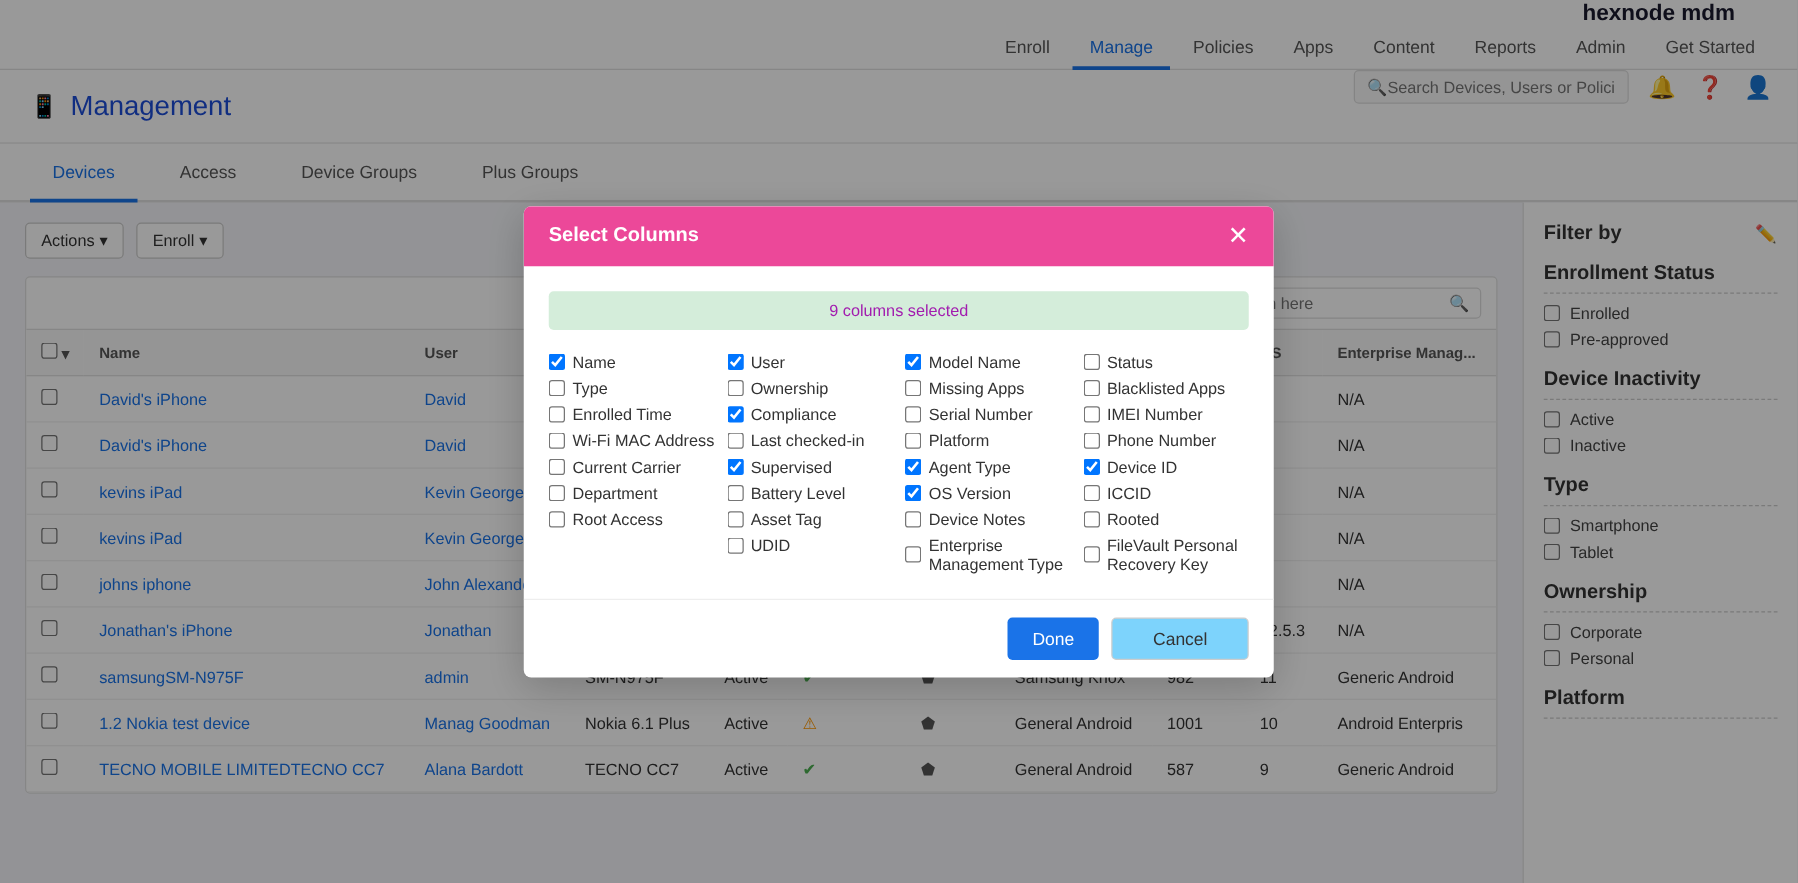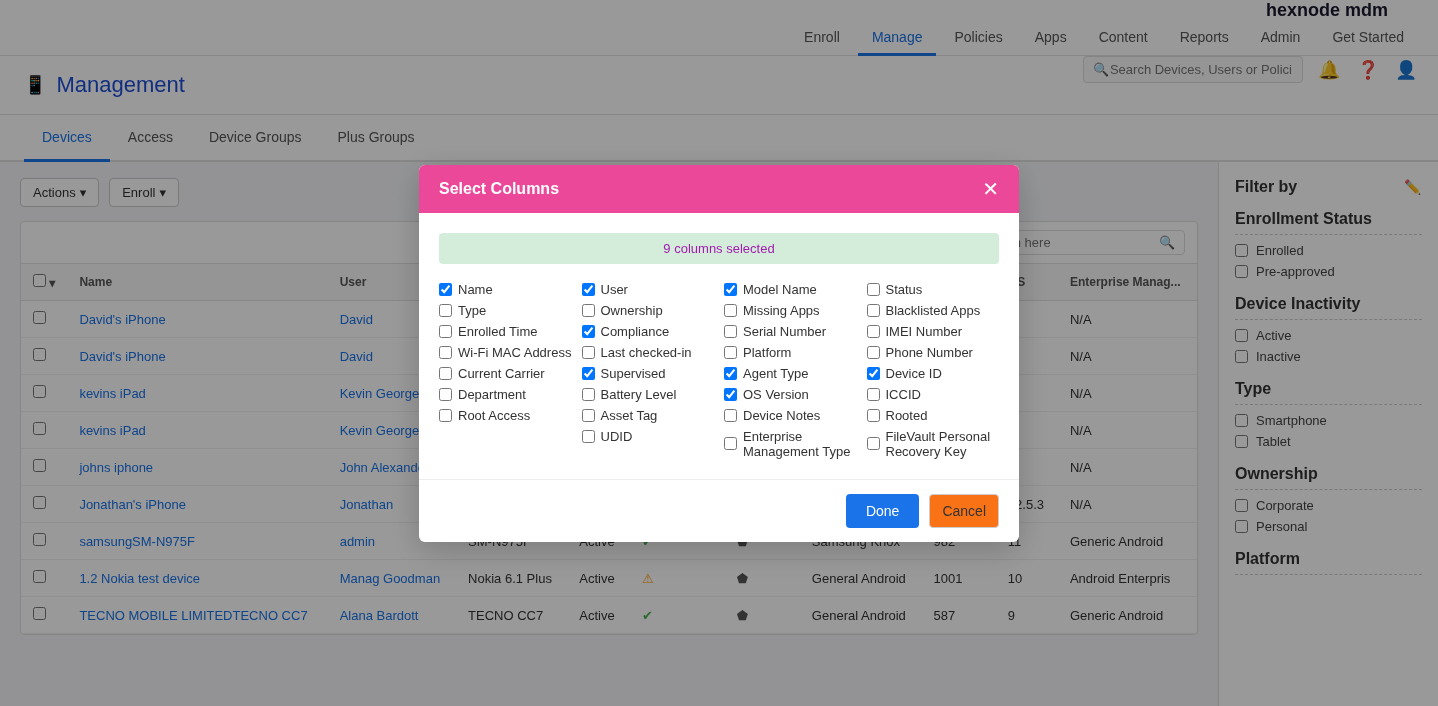--- a/index.html
+++ b/index.html
@@ -15,21 +15,21 @@
     .search-bar { display: flex; align-items: center; border: 1px solid #ddd; border-radius: 4px; padding: 5px 10px; background: #f9f9f9; width: 220px; }
     .search-bar input { border: none; background: transparent; outline: none; font-size: 13px; color: #666; width: 100%; }
     .nav-icon { font-size: 18px; color: #666; cursor: pointer; }
 
     
     .page-header { background: #fff; padding: 16px 24px; border-bottom: 1px solid #e0e0e0; display: flex; align-items: center; gap: 10px; }
     .page-header-icon { color: #555; font-size: 18px; }
     .page-title { font-size: 22px; font-weight: 400; color: #1d4ed8; }
 
     
-    .tabs-bar { background: #fff; padding: 0 24px; border-bottom: 2px solid #e0e0e0; display: flex; gap: 0; }
+    .tabs-bar { background: #fff; padding: 0 24px; border-bottom: 2px solid #e0e0e0; display: flex; gap: 16px; }
     .tab { padding: 14px 18px; cursor: pointer; font-size: 14px; color: #555; border-bottom: 3px solid transparent; margin-bottom: -2px; }
     .tab.active { color: #1a73e8; border-bottom: 3px solid #1a73e8; font-weight: 500; }
 
     
     .main-content { display: flex; min-height: calc(100vh - 56px - 60px - 50px); }
     .content-area { flex: 1; padding: 16px 20px; overflow: hidden; }
 
     
     .toolbar { display: flex; align-items: center; gap: 10px; margin-bottom: 14px; }
     .btn-dropdown { display: flex; align-items: center; gap: 4px; padding: 6px 12px; border: 1px solid #ccc; border-radius: 4px; background: #fff; cursor: pointer; font-size: 13px; color: #333; }
@@ -65,21 +65,21 @@
     .modal-title { font-size: 16px; font-weight: 600; }
     .modal-close { color: #fff; cursor: pointer; font-size: 20px; line-height: 1; }
     .modal-body { padding: 20px; }
     .columns-selected-bar { background: #d4edda; color: #a21caf; text-align: center; padding: 8px 16px; border-radius: 4px; margin-bottom: 18px; font-size: 13px; font-weight: 500; }
     .columns-grid { display: grid; grid-template-columns: repeat(4, 1fr); gap: 0 10px; }
     .col-group { display: flex; flex-direction: column; gap: 6px; }
     .col-item { display: flex; align-items: center; gap: 6px; font-size: 13px; color: #333; cursor: pointer; }
     .col-item input[type="checkbox"] { cursor: pointer; flex-shrink: 0; }
     .modal-footer { display: flex; justify-content: flex-end; gap: 10px; padding: 14px 20px; border-top: 1px solid #eee; }
     .btn-done { background: #1a73e8; color: #fff; border: none; padding: 8px 20px; border-radius: 4px; cursor: pointer; font-size: 14px; font-weight: 500; }
-    .btn-cancel { background: #f97316; color: #333; border: 1px solid #ccc; padding: 8px 12px; border-radius: 4px; cursor: pointer; font-size: 14px; }
+    .btn-cancel { background: #7dd3fc; color: #333; border: 1px solid #ccc; padding: 8px 32px; border-radius: 4px; cursor: pointer; font-size: 14px; }
   </style>
 </head>
 <body>
 
 <nav class="navbar">
   <div class="logo">hexnode mdm</div>
   <div class="nav-links">
     <a class="nav-item">Enroll</a>
     <a class="nav-item active">Manage</a>
     <a class="nav-item">Policies</a>

